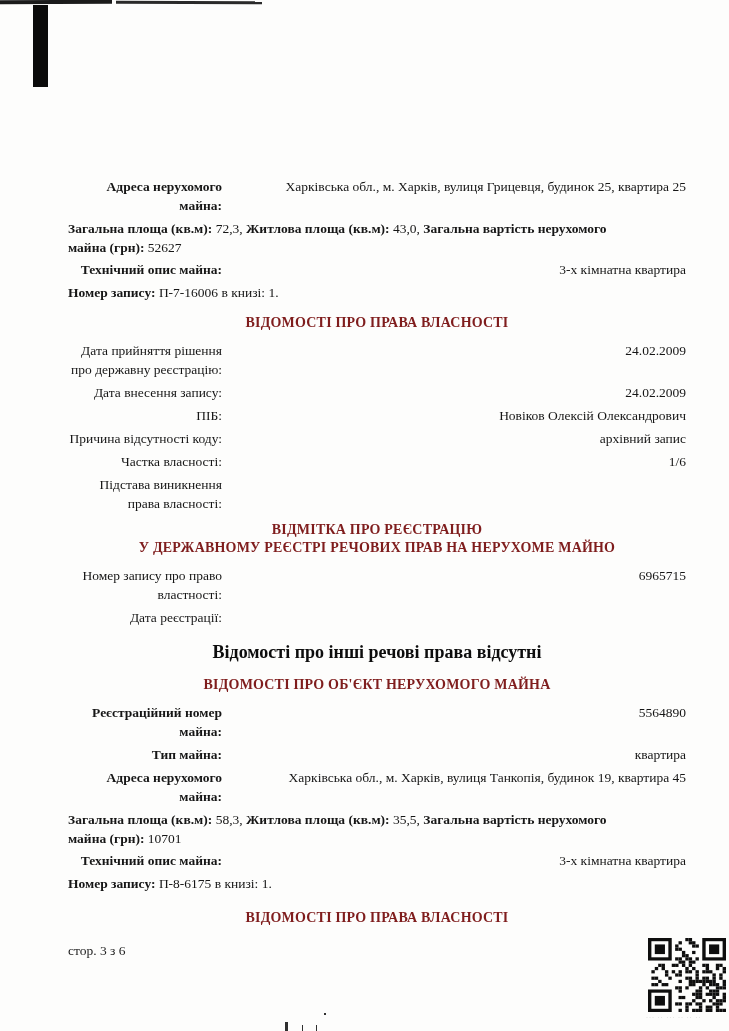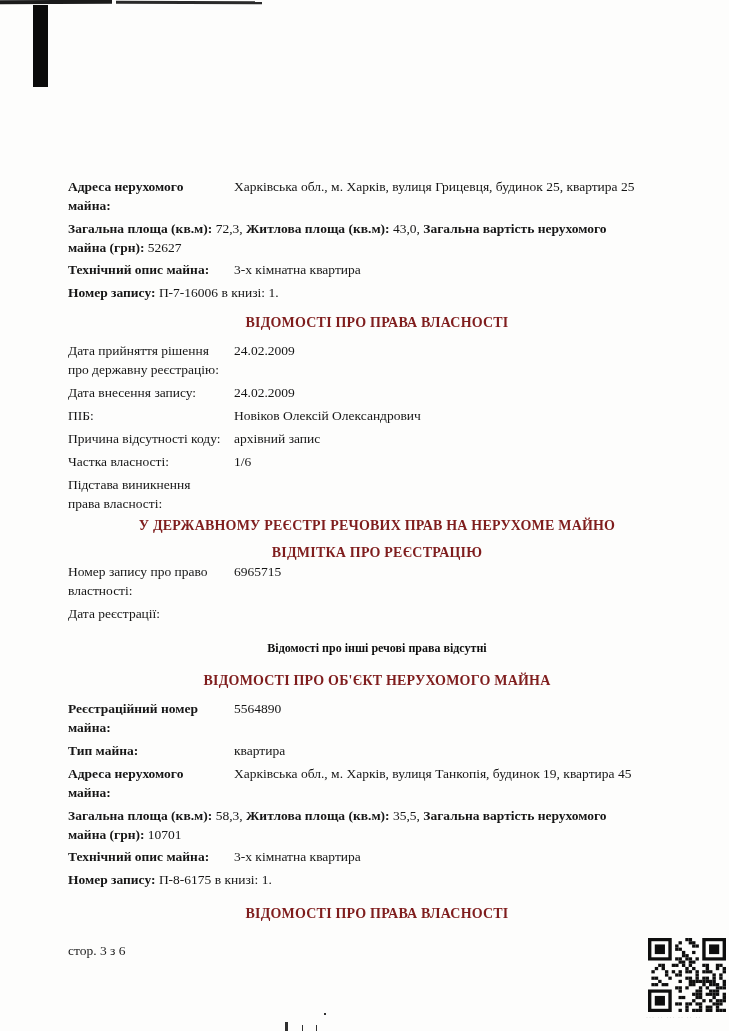--- a/index.html
+++ b/index.html
@@ -7,33 +7,33 @@
     position:relative;
     width:729px;height:1031px;
     background:#fdfdfc;
     font-family:"Liberation Serif","DejaVu Serif",serif;
     color:#161616;
     font-size:13.5px;
     line-height:19px;
     overflow:hidden;
   }
   .content{position:absolute;left:68px;top:177px;width:618px;}
-  .frow{display:grid;grid-template-columns:154px 1fr;column-gap:12px;margin-bottom:4px;}
+  .frow{display:grid;grid-template-columns:154px 1fr;column-gap:12px;margin-bottom:4px;text-align:right;}
   .flabel{}
   .fvalue{}
   .b{font-weight:bold;}
   .para{width:604px;margin-bottom:3px;}
   .heading{
     text-align:center;font-weight:bold;font-size:14px;line-height:17px;
     letter-spacing:.2px;margin:12px 0 10px 0;color:#7f1d1d;
   }
   .heading.tight{margin-bottom:1px;}
   .heading.subline{margin-top:0;margin-bottom:10px;}
   .note{
-    text-align:center;font-weight:bold;font-size:12px;
+    text-align:center;font-weight:bold;font-size:18px;
     margin:16px 0 6px 0;color:#0d0d0d;
   }
   .footer-page{
     position:absolute;left:68px;top:941px;width:618px;
     text-align:left;font-size:13.5px;color:#1c1c1c;
   }
   
   .top-line-a{position:absolute;left:0;top:0;width:112px;height:4px;background:#1b1b1b;transform:skewY(-.3deg);}
   .top-line-b{position:absolute;left:116px;top:1px;width:146px;height:3px;background:#2a2a2a;transform:skewY(.2deg);}
   .left-bar{position:absolute;left:33px;top:5px;width:15px;height:82px;background:#0b0b0b;}
@@ -105,22 +105,22 @@
       <div class="fvalue">архівний запис</div>
     </div>
     <div class="frow">
       <div class="flabel">Частка власності:</div>
       <div class="fvalue">1/6</div>
     </div>
     <div class="frow">
       <div class="flabel">Підстава виникнення права власності:</div>
     </div>
 
+    <div class="heading tight" style="margin-top:8px;">ВІДМІТКА ПРО РЕЄСТРАЦІЮ</div>
     <div class="heading subline">У ДЕРЖАВНОМУ РЕЄСТРІ РЕЧОВИХ ПРАВ НА НЕРУХОМЕ МАЙНО</div>
-    <div class="heading tight" style="margin-top:8px;">ВІДМІТКА ПРО РЕЄСТРАЦІЮ</div>
 
     <div class="frow">
       <div class="flabel">Номер запису про право властності:</div>
       <div class="fvalue">6965715</div>
     </div>
     <div class="frow">
       <div class="flabel">Дата реєстрації:</div>
     </div>
 
     <div class="note">Відомості про інші речові права відсутні</div>

